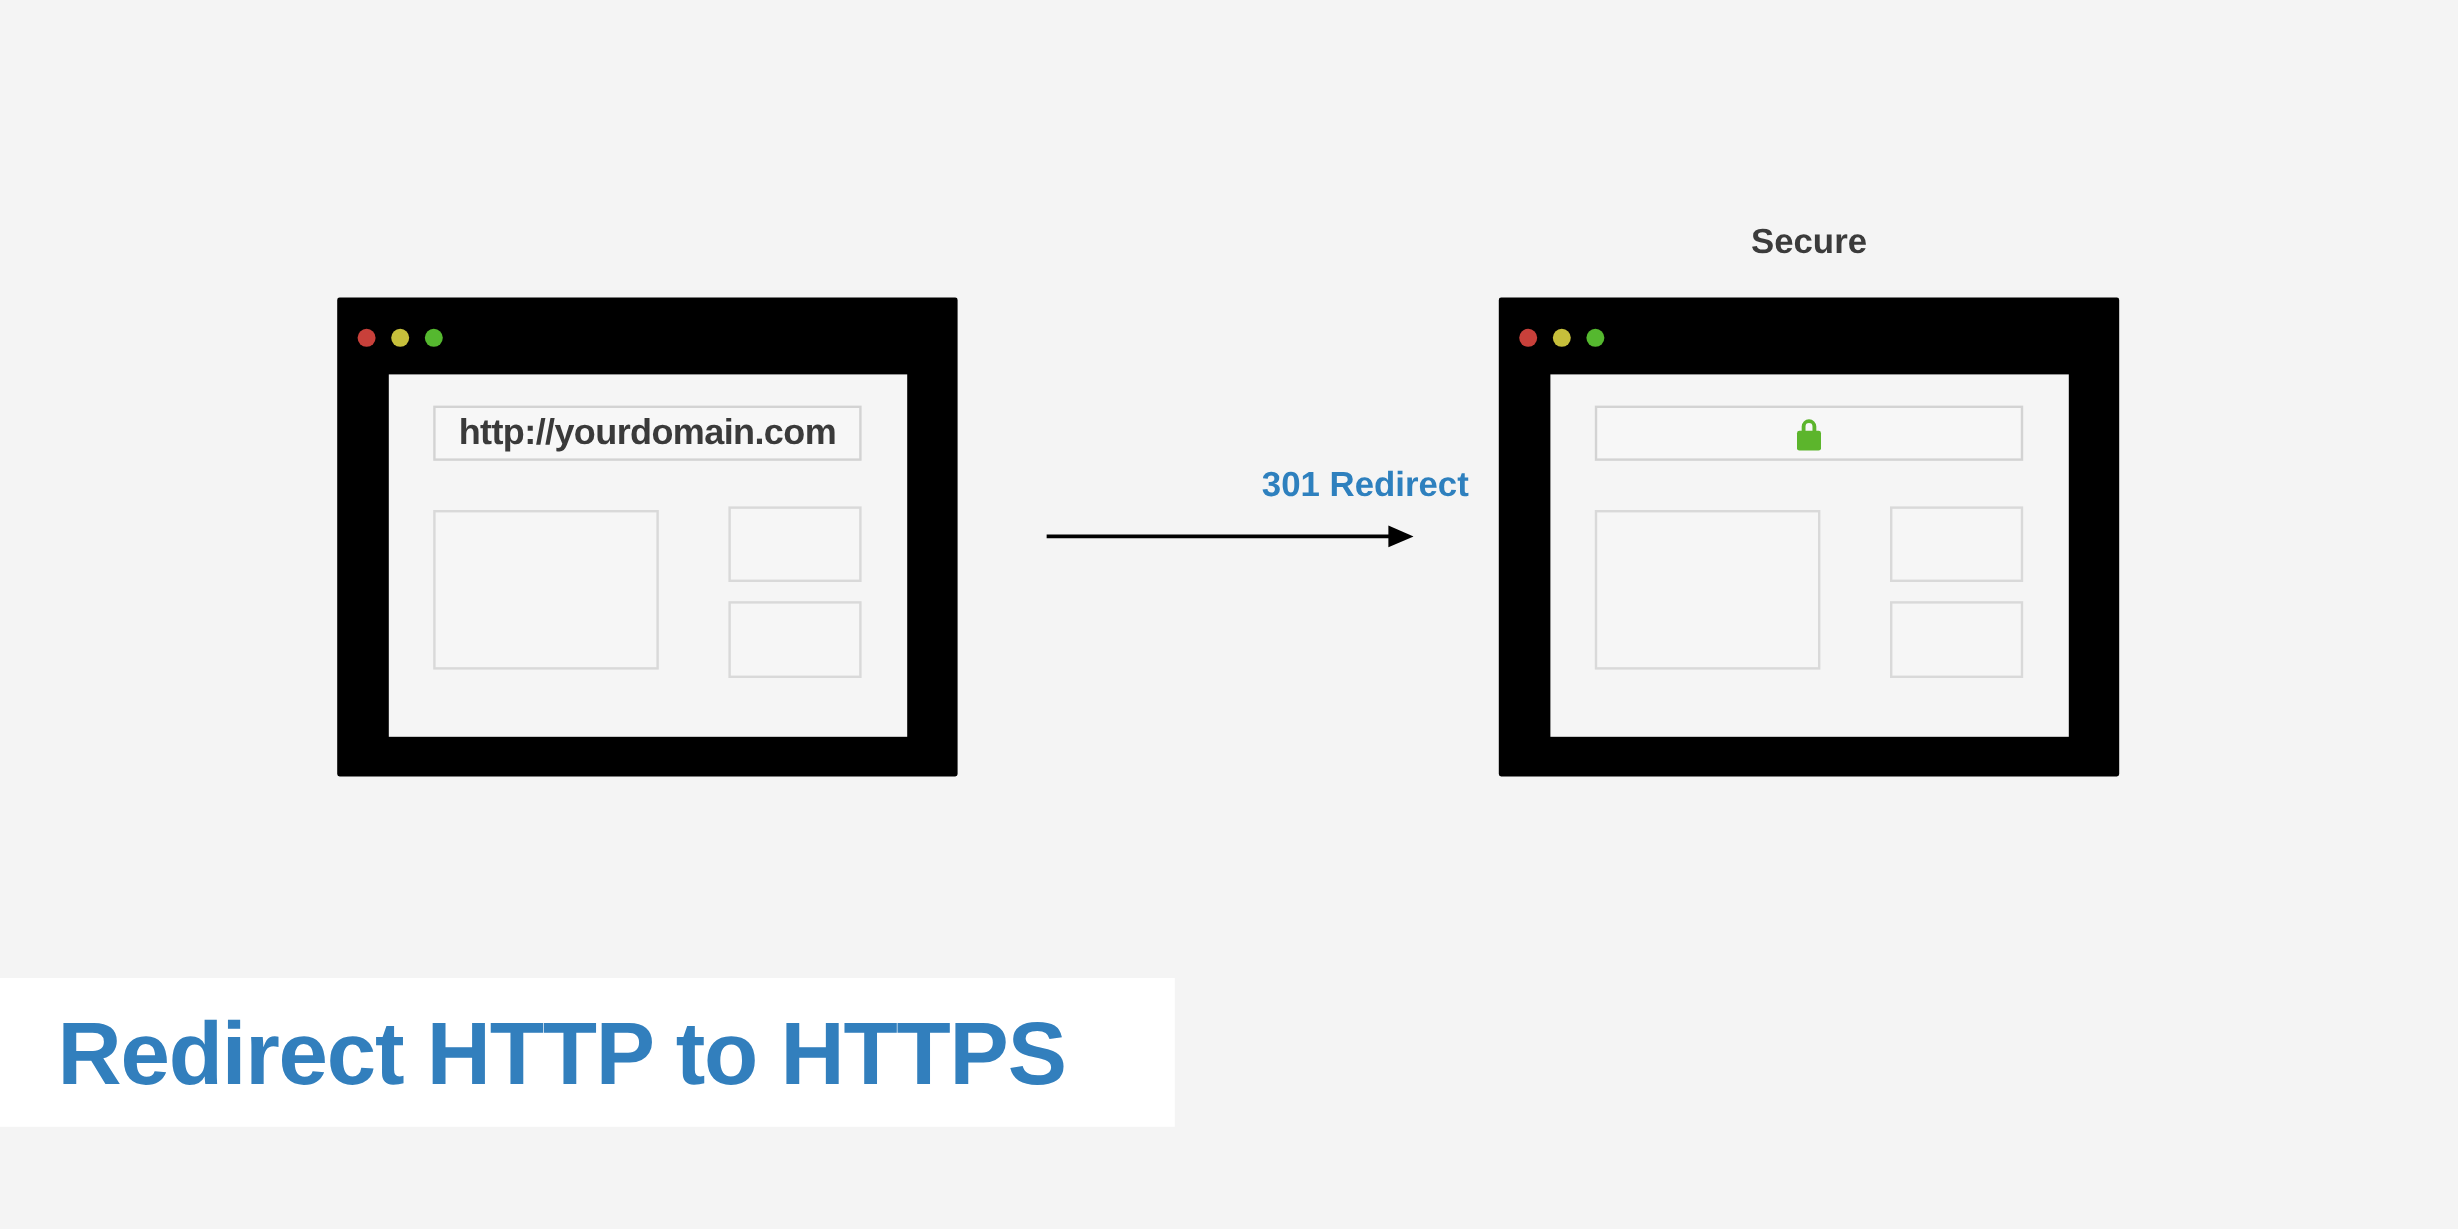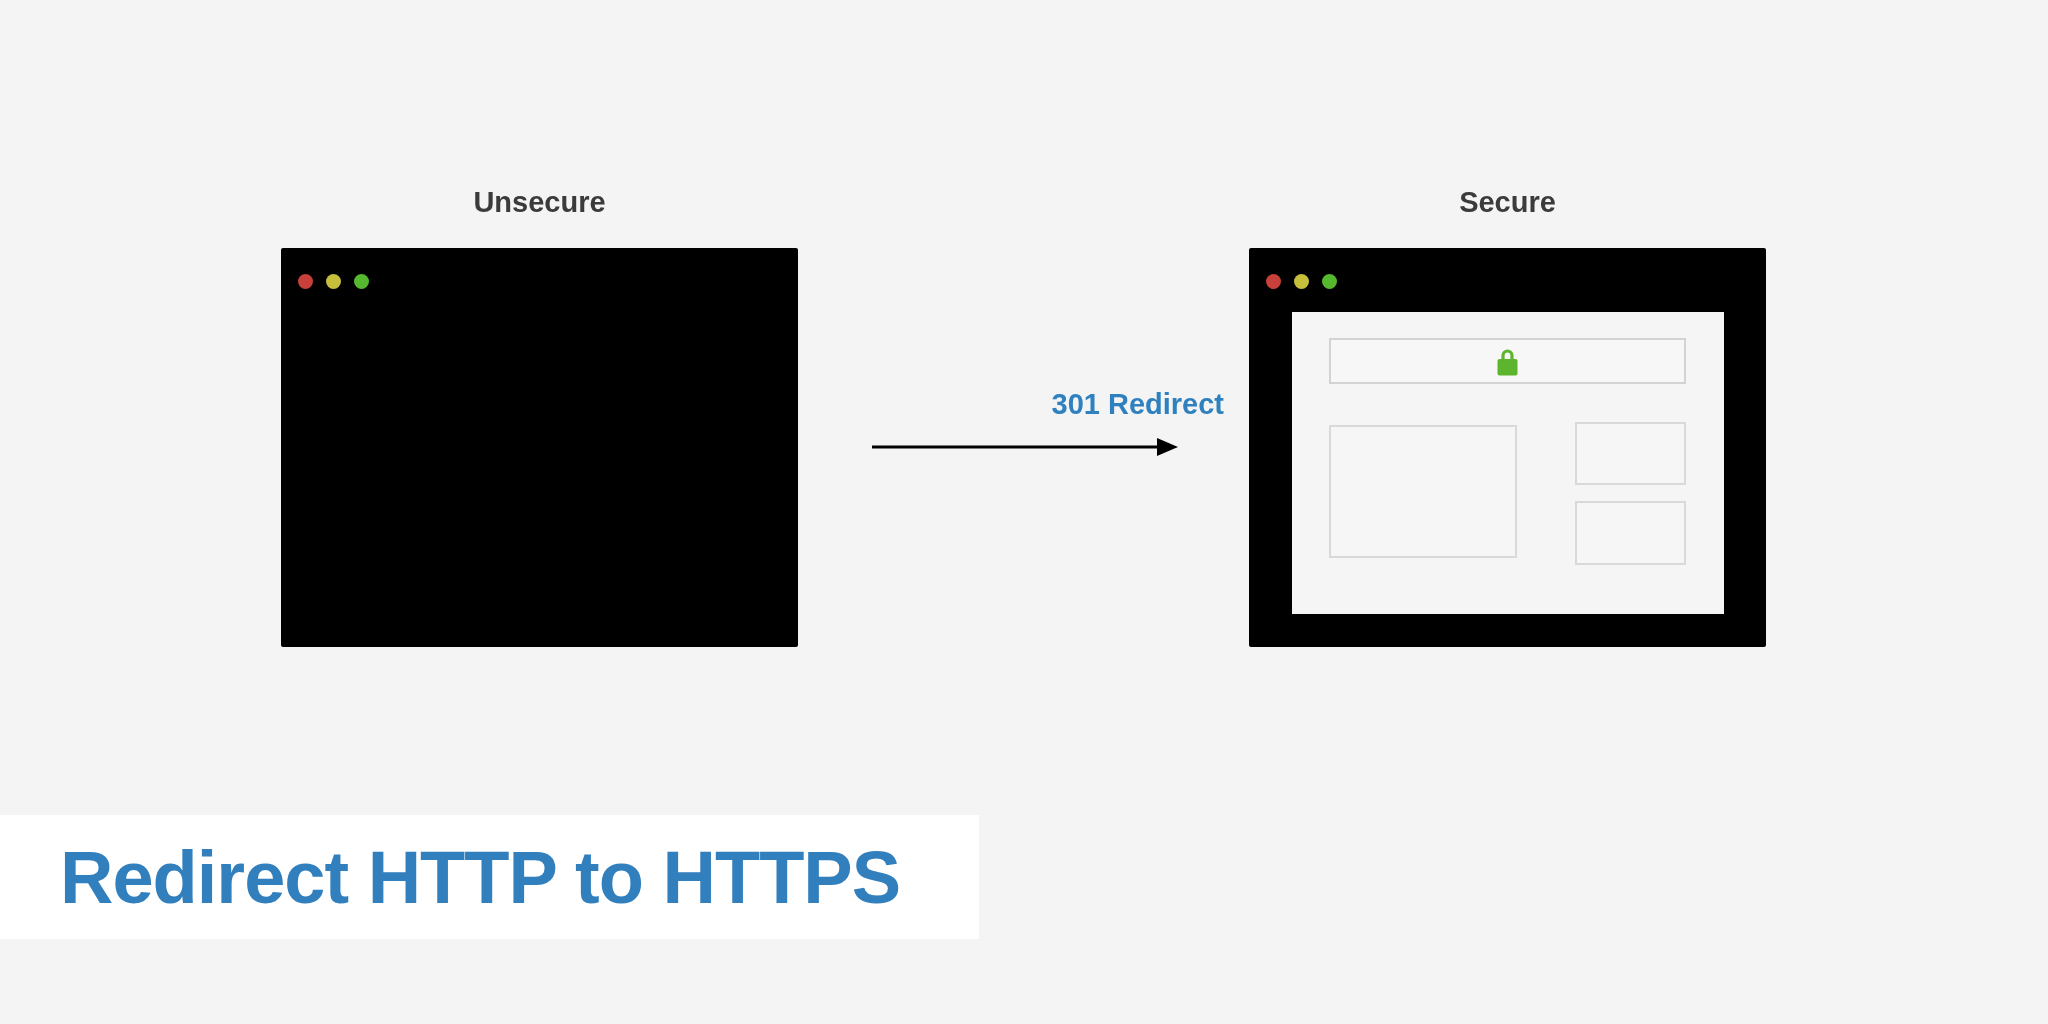--- a/index.html
+++ b/index.html
@@ -106,41 +106,48 @@
   
   .title-banner {
     position: absolute;
     left: 0; top: 815px;
     width: 979px; height: 124px;
     background: #ffffff;
     display: flex;
     align-items: center;
   }
   .page-title {
-    padding-left: 60px;
+    padding-left: 48px;
     font-size: 74px;
     font-weight: bold;
     color: #327fbd;
     letter-spacing: -1px;
     white-space: nowrap;
   }
 </style>
 </head>
 <body>
 
 <div class="stage">
 
-  <div class="window-label left">Unsecure</div>
   <div class="window-label right">Secure</div>
 
   <div class="browser-window left">
     <div class="traffic-lights">
       <div class="dot red"></div>
       <div class="dot yellow"></div>
       <div class="dot green"></div>
+    </div>
+    <div class="window-content">
+      <div class="url-bar">
+        <span class="url-text">http://yourdomain.com</span>
+      </div>
+      <div class="content-box box-large"></div>
+      <div class="content-box box-small-top"></div>
+      <div class="content-box box-small-bot"></div>
     </div>
   </div>
 
   <div class="redirect-label">301 Redirect</div>
   <svg class="redirect-arrow" width="306" height="22" viewBox="0 0 306 22">
     <line x1="0" y1="11" x2="287" y2="11" stroke="#000000" stroke-width="3"></line>
     <polygon points="285,2 306,11 285,20" fill="#000000"></polygon>
   </svg>
 
   <div class="browser-window right">

